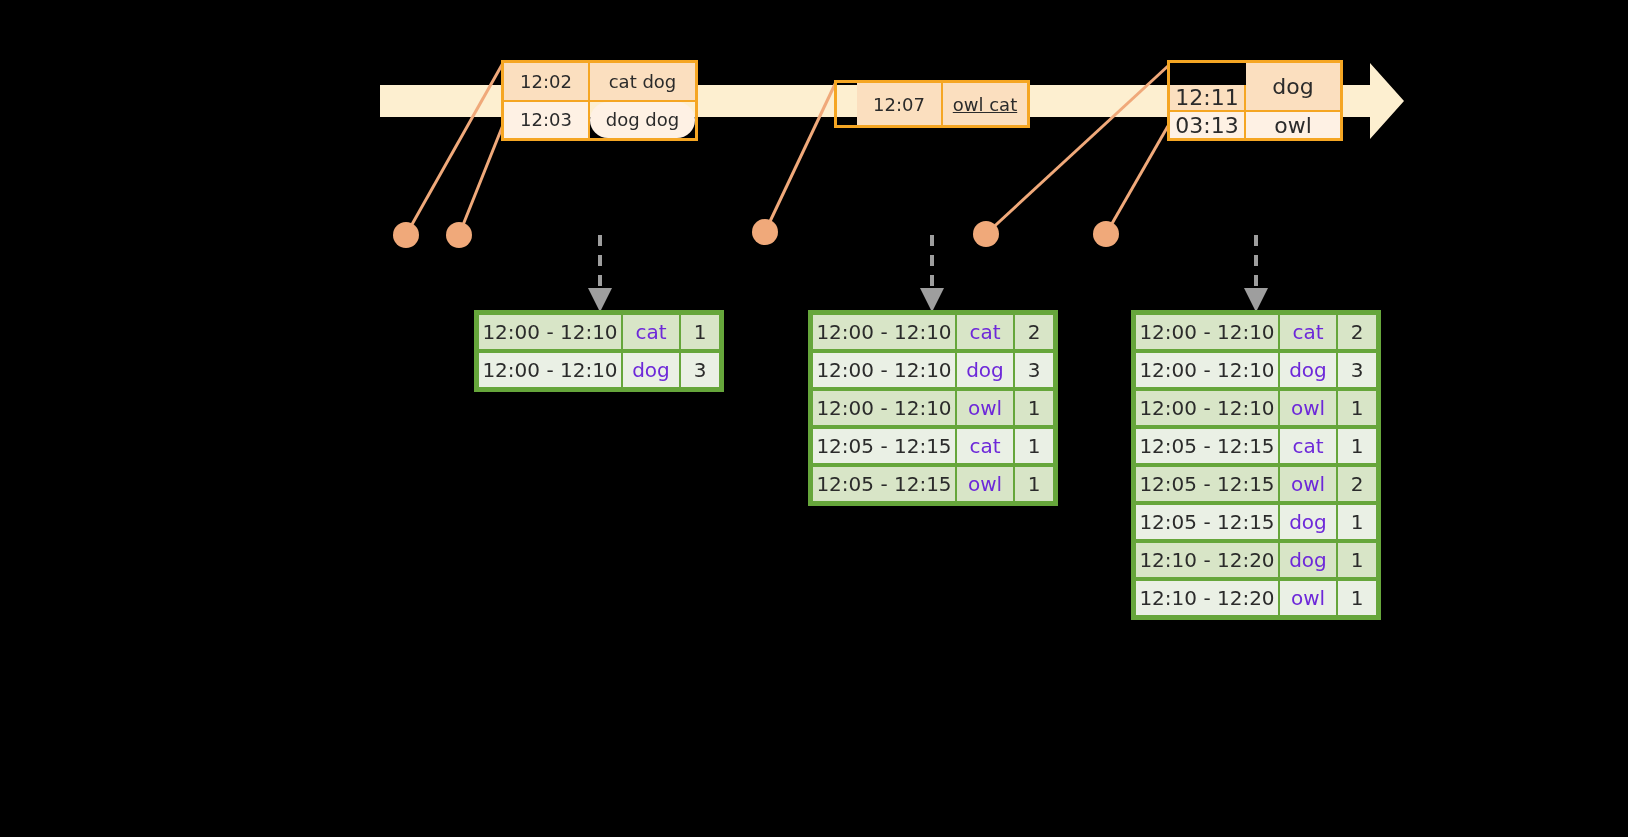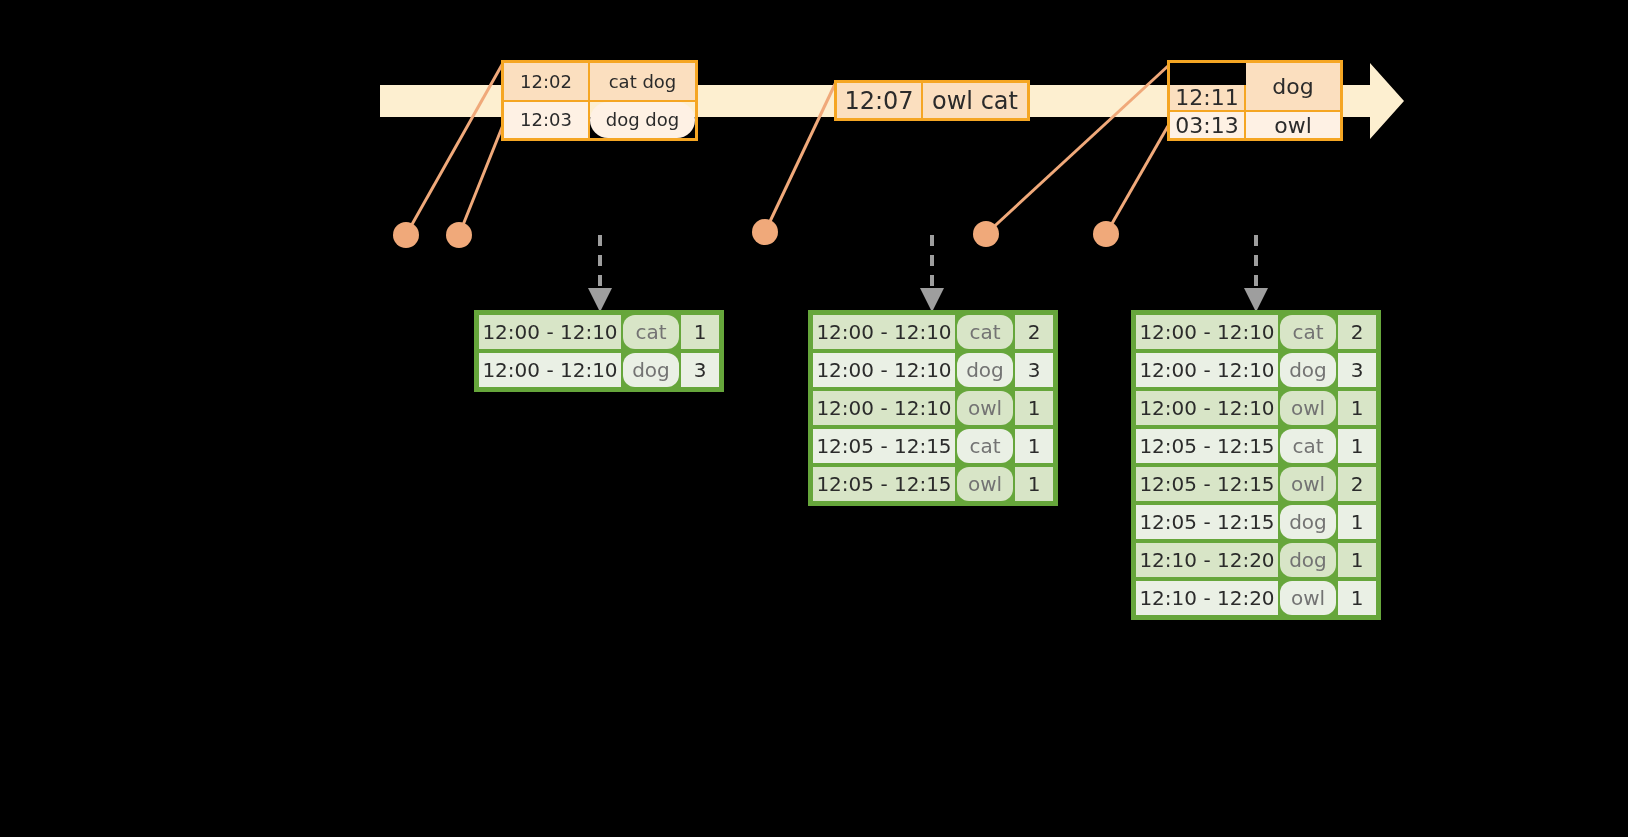--- a/index.html
+++ b/index.html
@@ -13,21 +13,21 @@
   .evt-row + .evt-row{border-top:2px solid #F5A623;}
   .evt-time{display:flex;align-items:center;justify-content:center;
             border-right:2px solid #F5A623;color:#2b2b2b;}
   .evt-words{display:flex;align-items:center;justify-content:center;color:#2b2b2b;}
   .shadeA{background:#FBDFBF;}
   .shadeB{background:#FEF1E4;}
   .res-table{position:absolute;border:3px solid #66A63B;box-sizing:border-box;
              display:flex;flex-direction:column;background:#66A63B;}
   .res-row{display:flex;}
   .res-win{display:flex;align-items:center;justify-content:center;color:#2b2b2b;}
-  .res-word{display:flex;align-items:center;justify-content:center;color:#737373;border-radius:12px;}
+  .res-word{display:flex;align-items:center;justify-content:center;color:#6d28d9;}
   .res-cnt{display:flex;align-items:center;justify-content:center;color:#2b2b2b;}
   .gA{background:#D8E5C7;}
   .gB{background:#EAF0E5;}
 </style>
 </head>
 <body>
 
 <div id="stage">
 
   <svg class="layer">
@@ -71,24 +71,24 @@
     <div class="evt-row">
       <div class="evt-time shadeA" style="width:84px;">12:02</div>
       <div class="evt-words shadeA" style="flex:1;">cat dog</div>
     </div>
     <div class="evt-row">
       <div class="evt-time shadeB" style="width:84px;">12:03</div>
       <div class="evt-words shadeB" style="flex:1;border-radius:18px;">dog dog</div>
     </div>
   </div>
 
-  <div class="evt-box" style="left:834px;top:80px;width:196px;height:41px;font-size:24px;">
+  <div class="evt-box" style="left:834px;top:80px;width:196px;height:48px;font-size:18px;padding-left:20px;">
     <div class="evt-row">
       <div class="evt-time shadeA" style="width:84px;">12:07</div>
-      <div class="evt-words shadeA" style="flex:1;">owl cat</div>
+      <div class="evt-words shadeA" style="flex:1;text-decoration:underline;">owl cat</div>
     </div>
   </div>
 
   <div class="evt-box" style="left:1167px;top:60px;width:176px;height:81px;font-size:22px;">
     <div class="evt-row">
       <div class="evt-time shadeA" style="width:74px;margin-top:22px;">12:11</div>
       <div class="evt-words shadeA" style="flex:1;">dog</div>
     </div>
     <div class="evt-row">
       <div class="evt-time shadeB" style="width:74px;">03:13</div>

